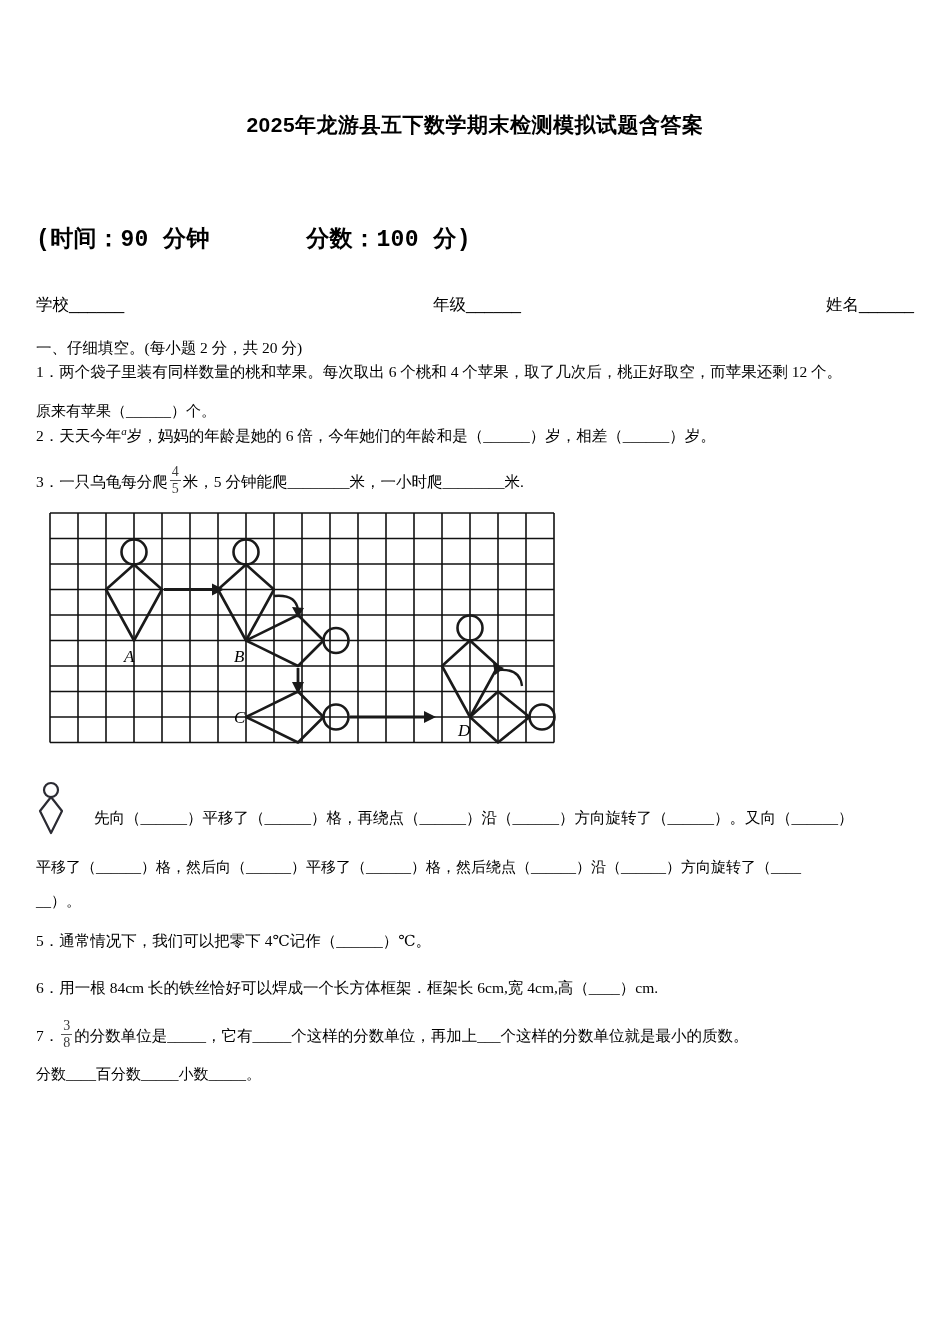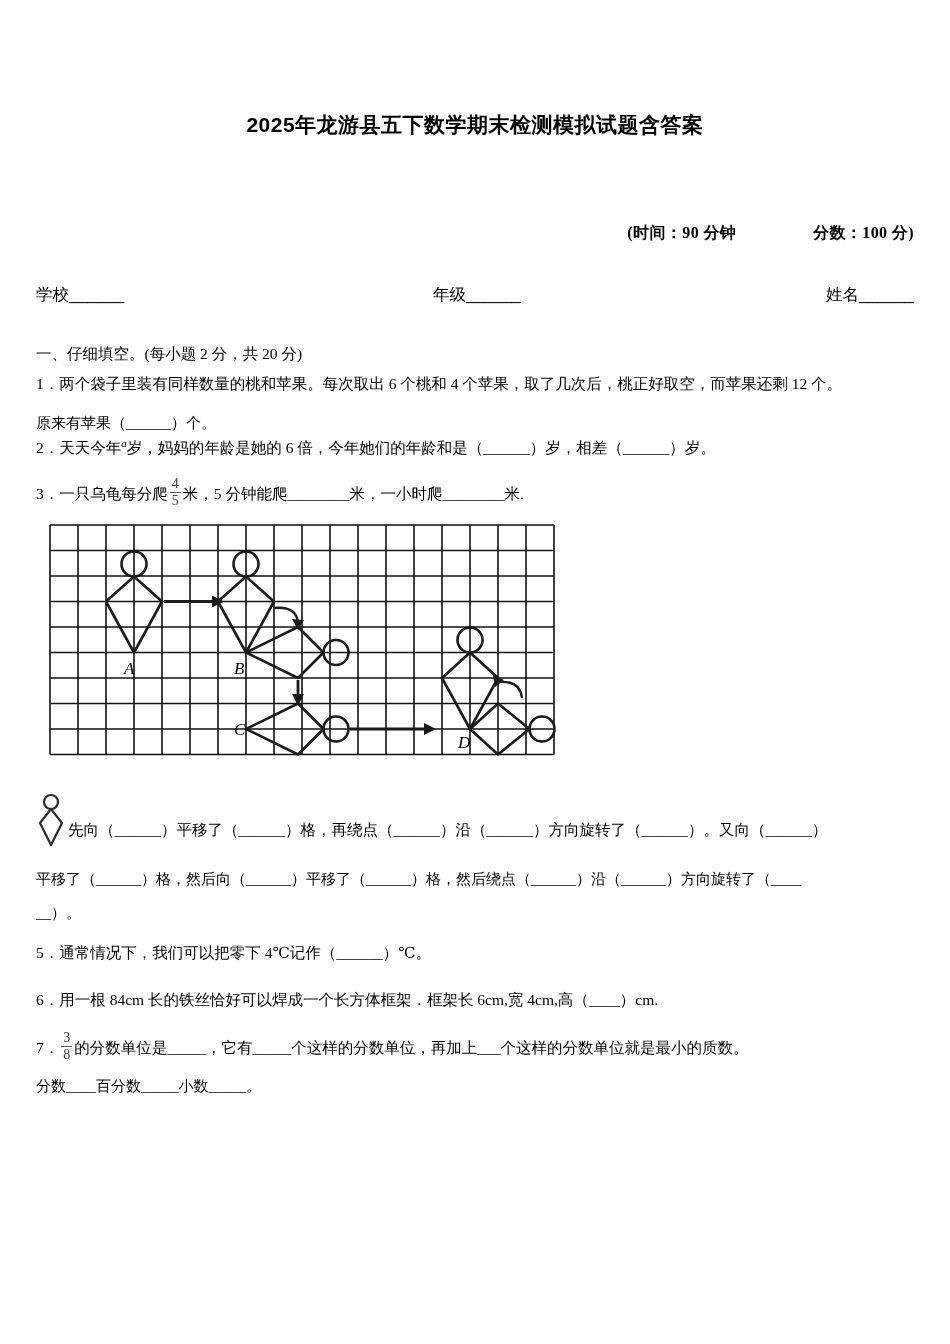--- a/index.html
+++ b/index.html
@@ -28,52 +28,52 @@
     text-align: center;
     font-family: "Liberation Sans", "DejaVu Sans", sans-serif;
     font-weight: bold;
     font-size: 21px;
     letter-spacing: 0.5px;
     margin: 0;
     padding-top: 112px;
     line-height: 1.2;
   }
   .meta-line {
-    text-align: right;
-    font-family: Liberation Serif, serif;
+    text-align: left;
+    font-family: Liberation Mono, monospace;
     font-weight: bold;
-    font-size: 16px;
+    font-size: 23px;
     padding-top: 86px;
     letter-spacing: 0.4px;
   }
   .meta-line .gap { display: inline-block; width: 68px; }
 
   .idline {
     display: flex;
     justify-content: space-between;
     padding-top: 40px;
     font-family: "Liberation Sans", "DejaVu Sans", sans-serif;
     font-size: 16.5px;
   }
   .idline .field { white-space: nowrap; }
   .idline .sp1 { display: inline-block; width: 92px; }
   .idline .sp2 { display: inline-block; width: 88px; }
 
   
   .section-head {
     font-size: 15.5px;
-    margin-top: 36px;
+    margin-top: 20px;
     line-height: 1.55;
   }
   .q {
     font-size: 15.5px;
     line-height: 1.6;
     margin-top: 0;
   }
-  .q.tight { margin-top: 6px; }
+  .q.tight { }
   .q-cont {
     font-size: 15px;
     line-height: 1.6;
     margin-top: 14px;
   }
   .num { font-family: "Liberation Serif", serif; }
   sup.var {
     font-style: italic;
     font-size: 11px;
     vertical-align: super;
@@ -107,20 +107,21 @@
     margin-left: 12px;
   }
   svg { display: block; }
 
   .icon-line {
     display: flex;
     align-items: flex-end;
     margin-top: 26px;
     font-size: 15.5px;
     line-height: 1.6;
+    gap: 26px;
   }
   .icon-line .kite-icon {
     flex: 0 0 auto;
     margin-right: 2px;
     margin-bottom: -2px;
   }
   .icon-line .txt { padding-bottom: 2px; }
 </style>
 </head>
 <body>

